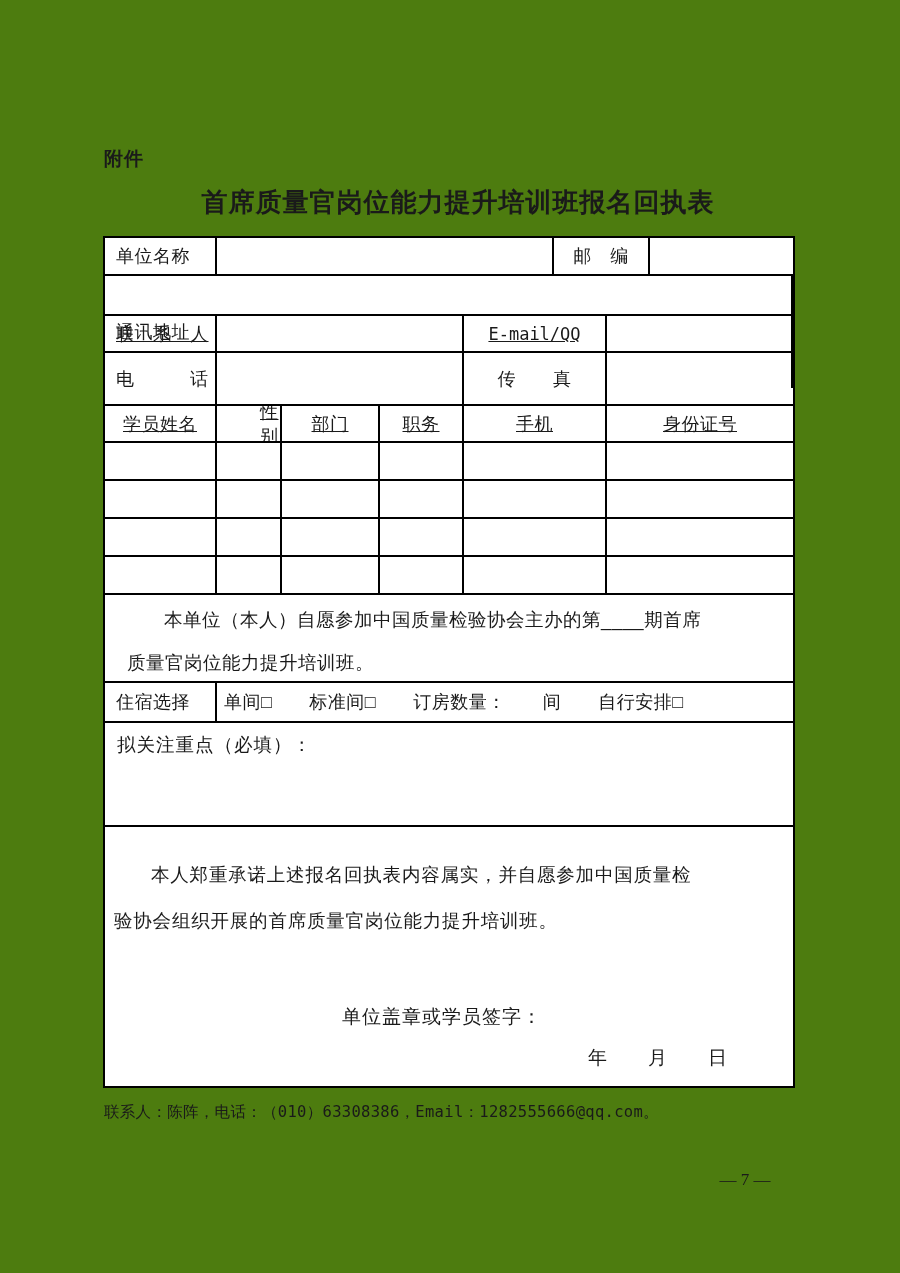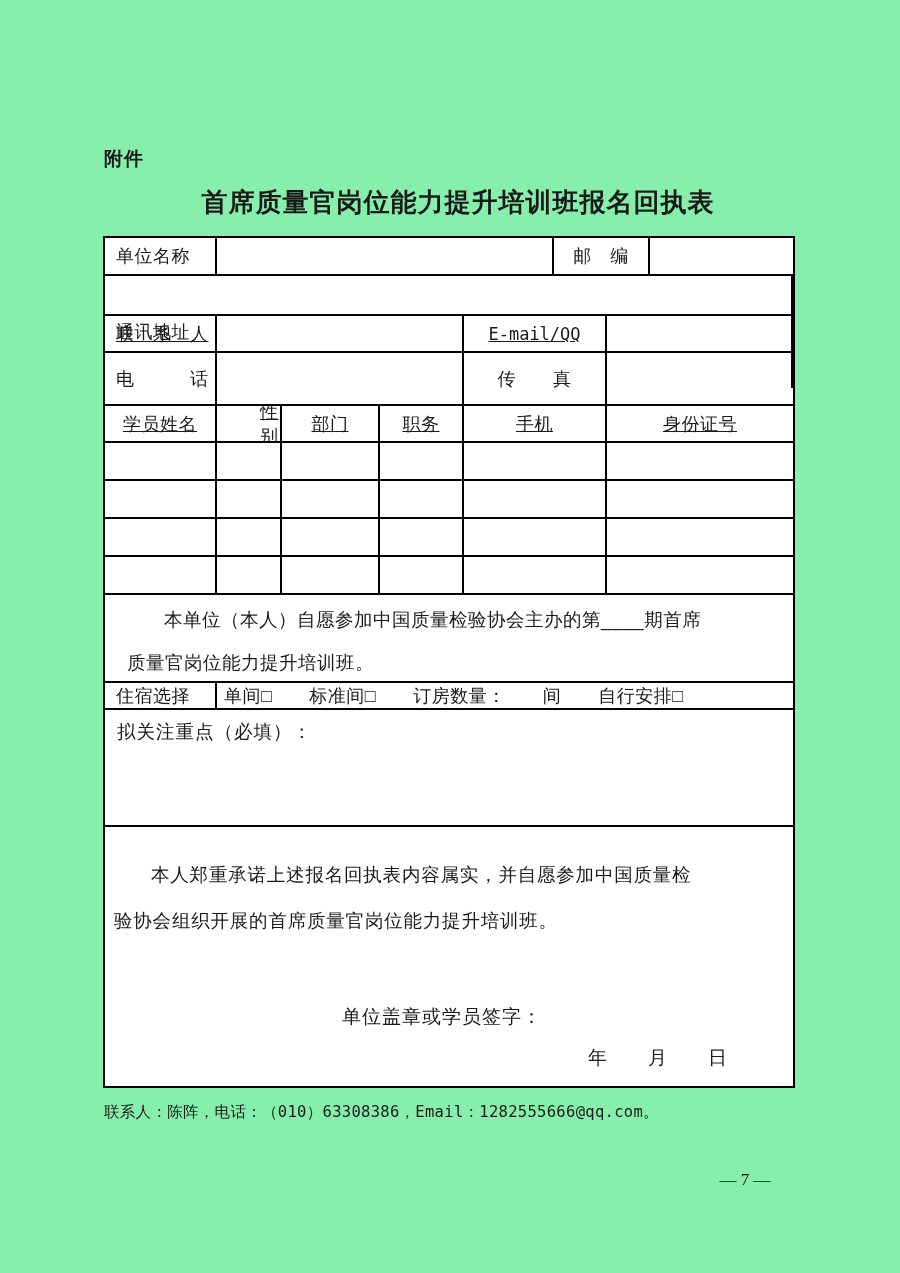--- a/index.html
+++ b/index.html
@@ -1,18 +1,18 @@
 <!DOCTYPE html>
 <html><head>
 <meta charset="utf-8">
 <style>
   * { margin:0; padding:0; box-sizing:border-box; }
   html,body { width:900px; height:1273px; background:#ffffff; color:#1a1a1a;
     font-family:"Liberation Sans","DejaVu Sans",sans-serif; }
-  .page { position:relative; width:900px; height:1273px; background:#86efac; overflow:hidden; }
+  .page { position:relative; width:900px; height:1273px; background:#4d7c0f; overflow:hidden; }
 
   .attachment { position:absolute; left:104px; top:146px; font-size:19px; font-weight:bold; letter-spacing:1px; }
   .doc-title { position:absolute; left:8px; top:185px; width:900px; text-align:center;
     font-size:26px; font-weight:bold; letter-spacing:1px; }
 
   .form-table { position:absolute; left:103px; top:236px; width:692px; border:2px solid #000; background:#fff; }
   .form-table2 { position:absolute; left:103px; top:825px; width:692px; height:263px; border:2px solid #000; background:#fff; }
 
   .row { display:flex; border-bottom:2px solid #000; }
   .row.last { border-bottom:none; }
@@ -31,21 +31,21 @@
   .w-efield { flex:0 0 143px; }
   .c1 { flex:0 0 112px; } .c2 { flex:0 0 65px;padding-left:43px; } .c3 { flex:0 0 98px; }
   .c4 { flex:0 0 84px; } .c5 { flex:0 0 143px; }
 
   .mono { font-family:"DejaVu Sans Mono","Liberation Mono",monospace; font-size:17px; letter-spacing:0; }
 
   .para-row { height:88px; display:block; padding:3px 9px 0 22px; }
   .para-row .ln { font-size:18.5px; line-height:43px; letter-spacing:0.5px; white-space:nowrap; }
   .indent { text-indent:37px; }
 
-  .accom-row { height:27px; }
+  .accom-row { height:40px; }
   .accom-opts { padding-left:7px; font-size:18px; letter-spacing:0.5px; }
 
   .focus-row { height:118px; display:block; padding:9px 12px 0 12px; border-bottom:none; }
   .focus-row .ln { font-size:18.5px; letter-spacing:1px; }
 
   .commit-wrap { width:100%; height:100%; padding:25px 9px 0 9px; }
   .commit-wrap .ln { font-size:18.5px; line-height:46px; letter-spacing:0.8px; white-space:nowrap; }
   .sig-line { margin-top:60px; padding-left:228px; font-size:19px; letter-spacing:1px; }
   .date-line { margin-top:15px; text-align:right; padding-right:56px; font-size:19px; letter-spacing:1px; }
 

